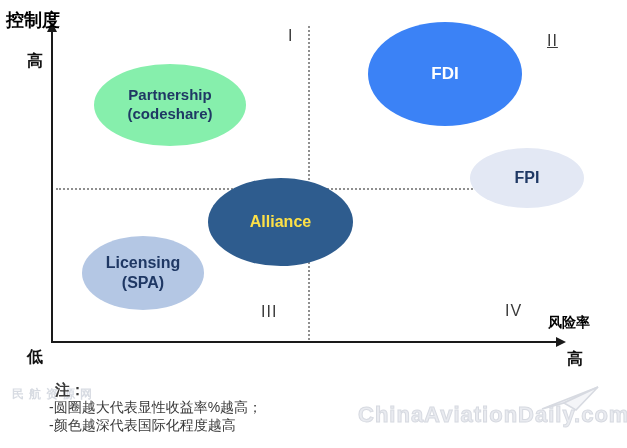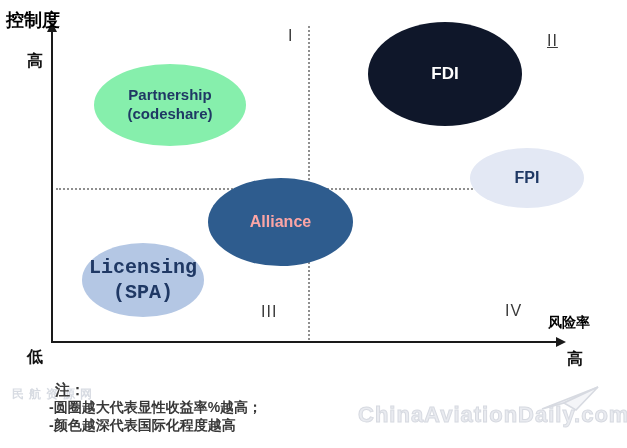--- a/index.html
+++ b/index.html
@@ -30,23 +30,23 @@
   .q2{left:547px;top:32px;text-decoration:underline;}
   .q3{left:261px;top:303px;}
   .q4{left:505px;top:302px;}
   
   .bubble{position:absolute;border-radius:50%;display:flex;flex-direction:column;
     align-items:center;justify-content:center;text-align:center;font-weight:bold;z-index:2;line-height:1.25;}
   .b-partnership{left:94px;top:64px;width:152px;height:82px;font-size:15px;}
   .b-fdi{left:368px;top:22px;width:154px;height:104px;font-size:17px;}
   .b-fpi{left:470px;top:148px;width:114px;height:60px;font-size:16px;}
   .b-alliance{left:208px;top:178px;width:145px;height:88px;font-size:16px;}
-  .b-licensing{left:82px;top:243px;width:122px;height:74px;font-size:20px;font-family:Liberation Mono, monospace;}
+  .b-licensing{left:82px;top:236px;width:122px;height:74px;font-size:16px;}
   
-  .note{position:absolute;color:#383838;z-index:2;font-weight:700;}
+  .note{position:absolute;color:#383838;z-index:2;font-weight:400;}
   .note-title{left:55px;top:381px;font-size:15px;font-weight:bold;}
   .note-1{left:49px;top:399px;font-size:14px;}
   .note-2{left:49px;top:417px;font-size:14px;}
   
   .wm-left{position:absolute;left:12px;top:386px;font-size:12px;font-weight:bold;
     color:rgba(150,160,178,0.38);letter-spacing:5px;z-index:0;}
   .wm-right{position:absolute;left:358px;top:402px;font-size:22px;font-weight:bold;
     color:#e9ebf0;-webkit-text-stroke:1px #d7dae1;letter-spacing:1px;z-index:0;}
   .wm-plane{position:absolute;left:540px;top:384px;z-index:0;}
 </style>
@@ -78,27 +78,27 @@
 
   <div class="quad q1">I</div>
   <div class="quad q2">II</div>
   <div class="quad q3">III</div>
   <div class="quad q4">IV</div>
 
   <div class="bubble b-partnership" style="background: #86efac; color: rgb(31, 56, 100);">
     <span>Partnership</span>
     <span>(codeshare)</span>
   </div>
-  <div class="bubble b-fdi" style="background: #0f172a; color: rgb(255, 255, 255);">
+  <div class="bubble b-fdi" style="background: #3b82f6; color: rgb(255, 255, 255);">
     <span>FDI</span>
   </div>
   <div class="bubble b-fpi" style="background: rgb(227, 232, 244); color: rgb(31, 56, 100);">
     <span>FPI</span>
   </div>
-  <div class="bubble b-alliance" style="background: rgb(46, 92, 142); color: #fca5a5;">
+  <div class="bubble b-alliance" style="background: rgb(46, 92, 142); color: #fde047;">
     <span>Alliance</span>
   </div>
   <div class="bubble b-licensing" style="background: rgb(180, 199, 228); color: rgb(31, 56, 100);">
     <span>Licensing</span>
     <span>(SPA)</span>
   </div>
 
   <div class="note note-title">注：</div>
   <div class="note note-1">-圆圈越大代表显性收益率%越高；</div>
   <div class="note note-2">-颜色越深代表国际化程度越高</div>

